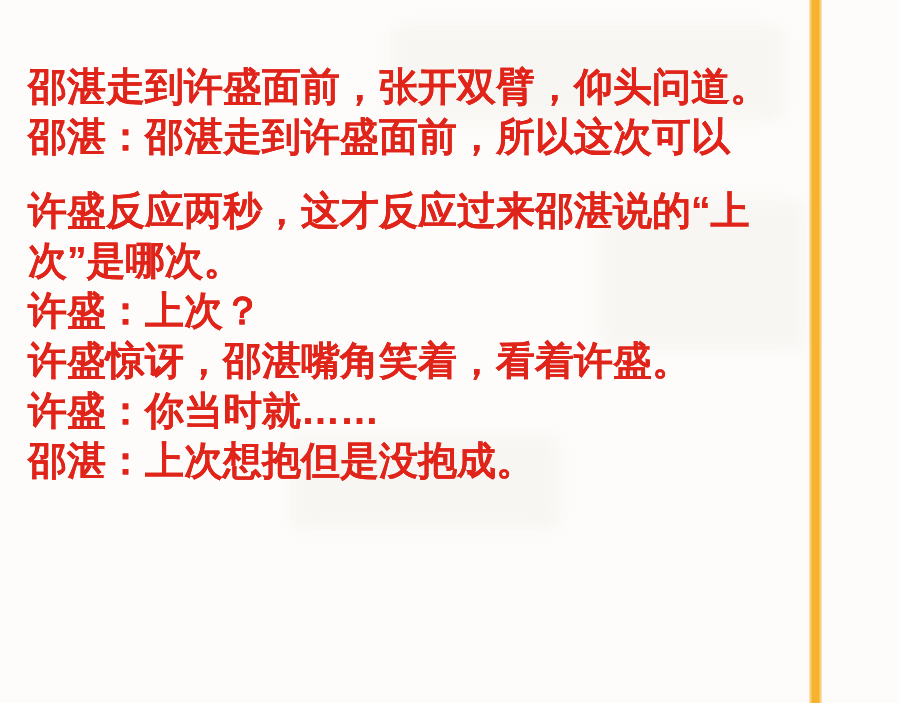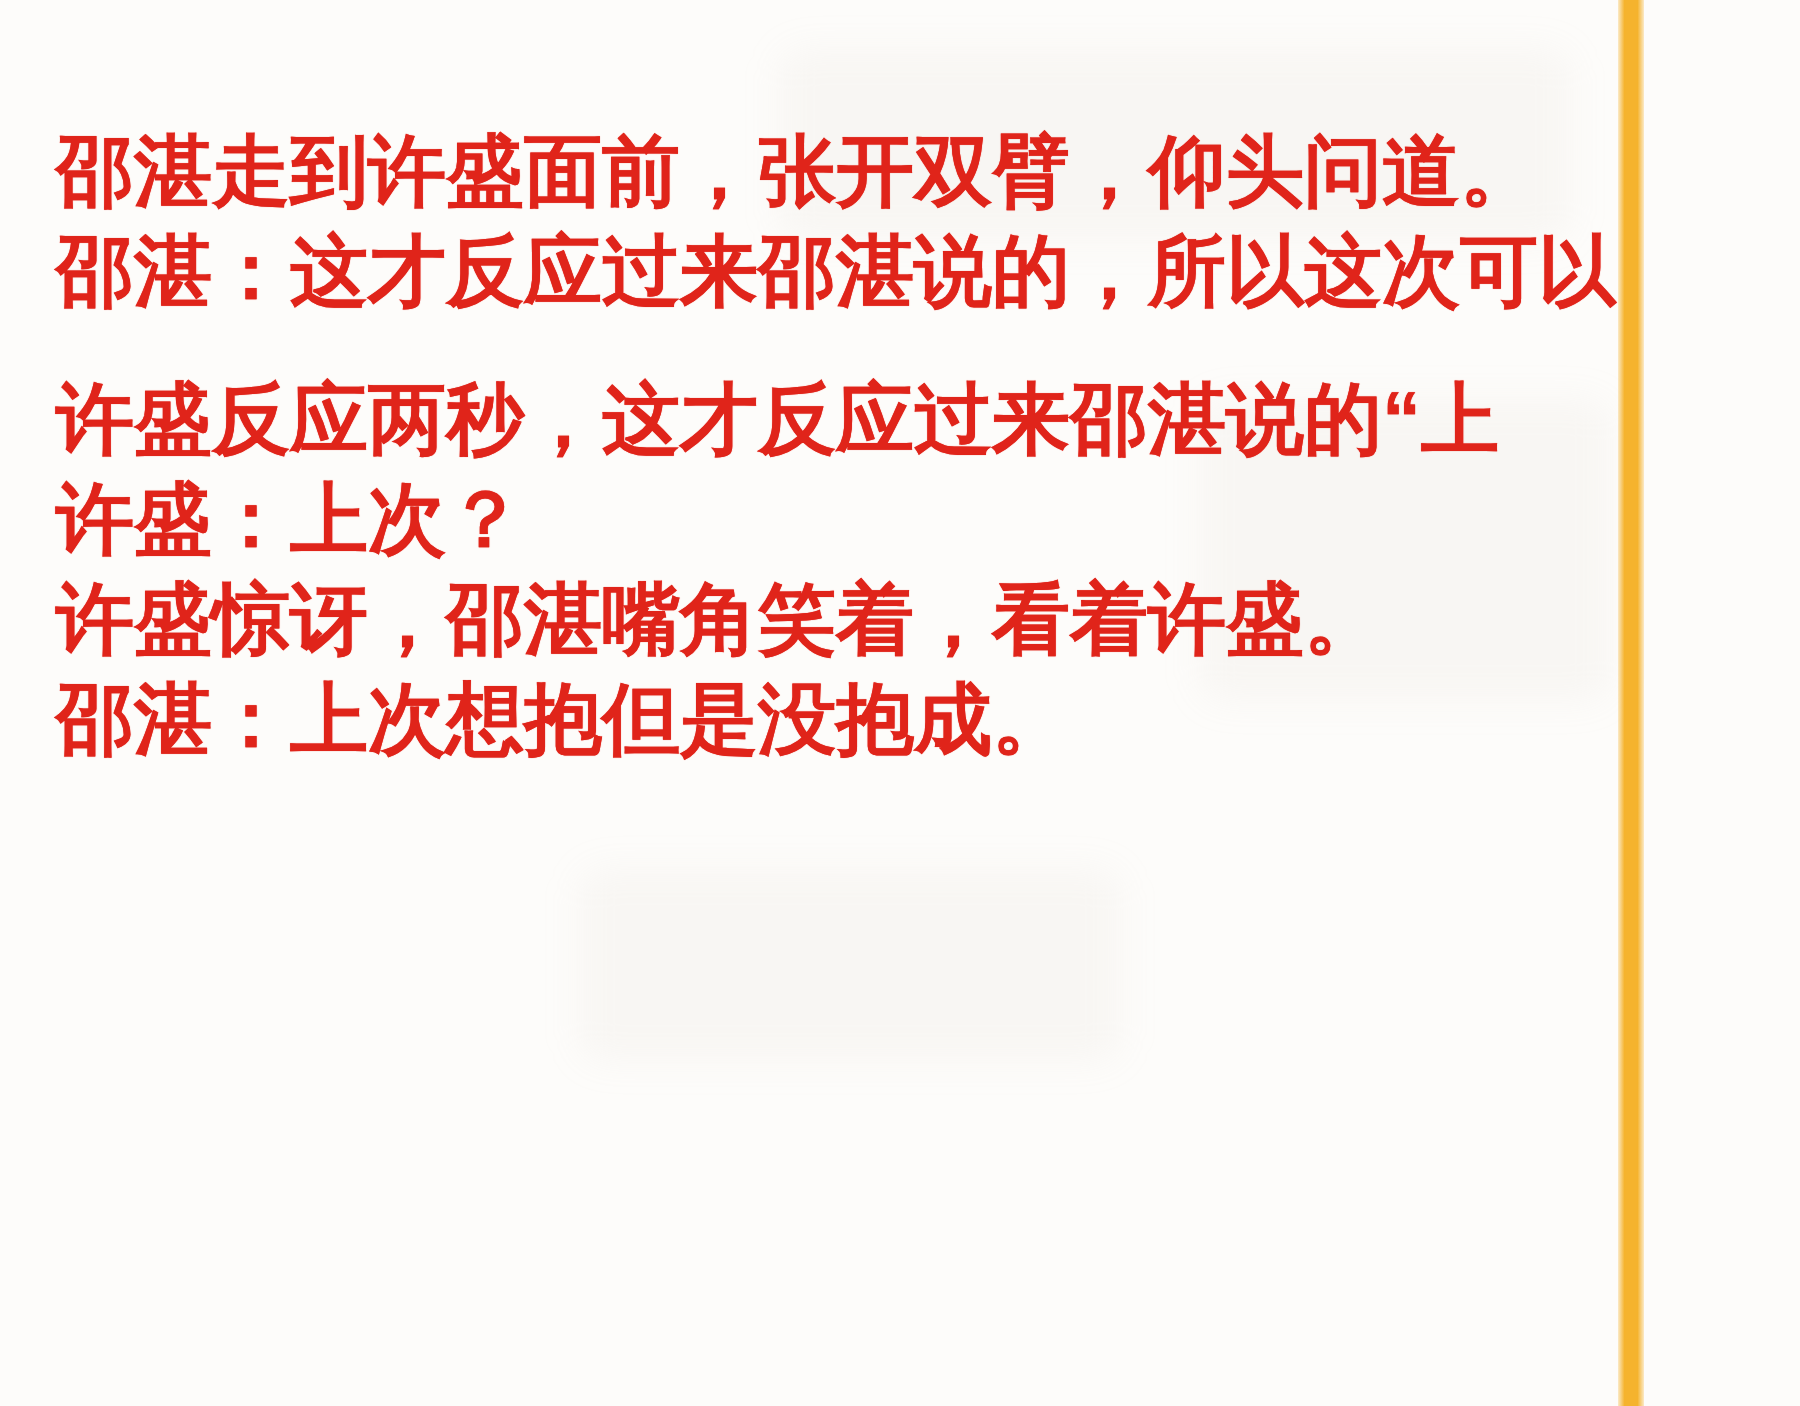--- a/index.html
+++ b/index.html
@@ -72,30 +72,32 @@
 <div class="page">
 
   <div class="watermark wm1"></div>
   <div class="watermark wm2"></div>
   <div class="watermark wm3"></div>
 
   <div class="content">
 
     <p class="para para-1">
       <span class="line">邵湛走到许盛面前，张开双臂，仰头问道。</span>
-      <span class="line">邵湛：这才反应过来邵湛说的，所以这次可以</span>
+      <span class="line">邵湛：邵湛走到许盛面前，所以这次可以</span>
     </p>
 
     <p class="para para-2">
       <span class="line">许盛反应两秒，这才反应过来邵湛说的“上</span>
+      <span class="line">次”是哪次。</span>
       <span class="line">许盛：上次？</span>
     </p>
 
     <p class="para para-3">
       <span class="line">许盛惊讶，邵湛嘴角笑着，看着许盛。</span>
+      <span class="line">许盛：你当时就……</span>
       <span class="line">邵湛：上次想抱但是没抱成。</span>
     </p>
 
   </div>
 
   <div class="accent-bar"></div>
 
 </div>
 
 </body></html>

